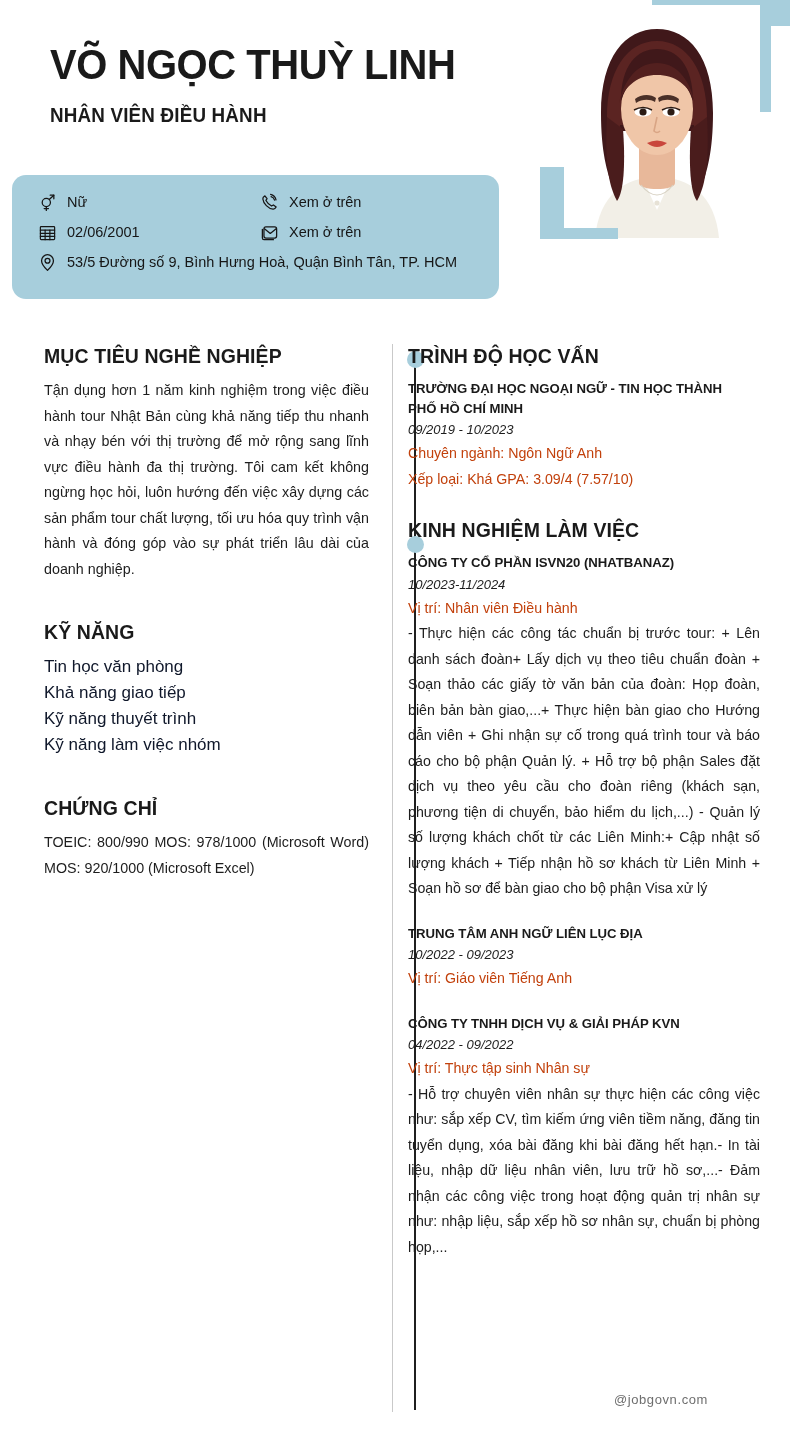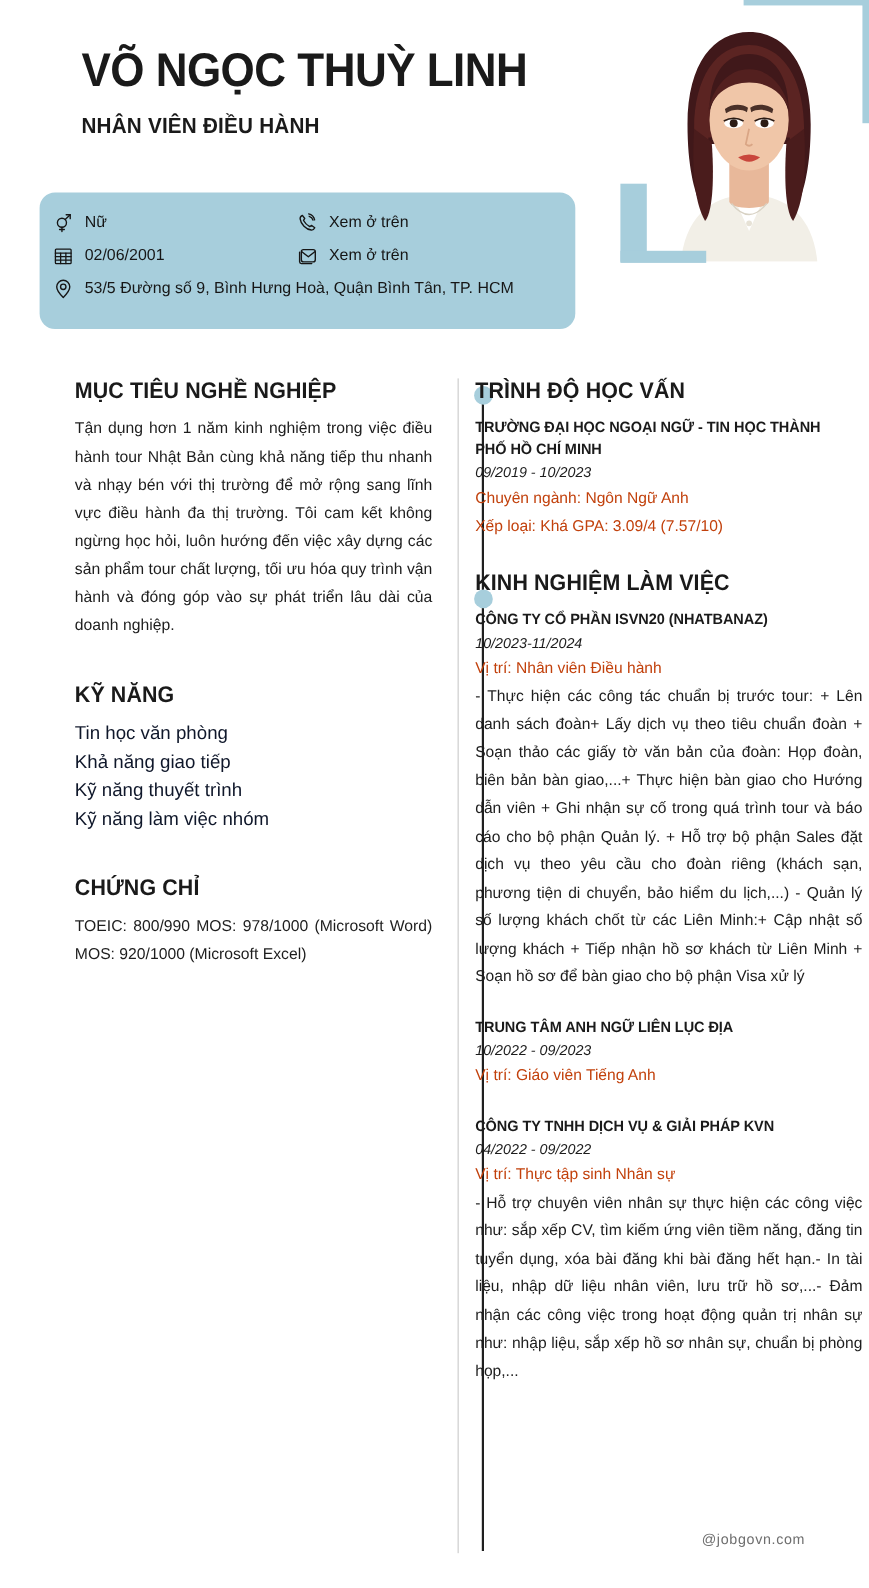--- a/index.html
+++ b/index.html
@@ -7,21 +7,21 @@
   body {
     width: 790px;
     height: 1444px;
     background: #ffffff;
     font-family: "Liberation Sans", sans-serif;
     color: #1a1a1a;
     position: relative;
     overflow: hidden;
   }
 
-  .page { position: relative; width: 732px; height: 1444px; margin-left: 24px; }
+  .page { position: relative; width: 732px; height: 1444px; }
 
   
   .header { position: relative; height: 318px; }
 
   .name {
     position: absolute;
     left: 50px;
     top: 42px;
     font-size: 43px;
     font-weight: 700;
@@ -90,21 +90,21 @@
 
   
   .contact-card {
     position: absolute;
     left: 12px;
     top: 175px;
     width: 487px;
     height: 124px;
     background: #a7cedc;
     border-radius: 14px;
-    padding: 18px 12px;
+    padding: 18px 26px;
   }
   .contact-grid {
     display: grid;
     grid-template-columns: 222px 1fr;
     row-gap: 11px;
   }
   .contact-item {
     display: flex;
     align-items: center;
     gap: 10px;

